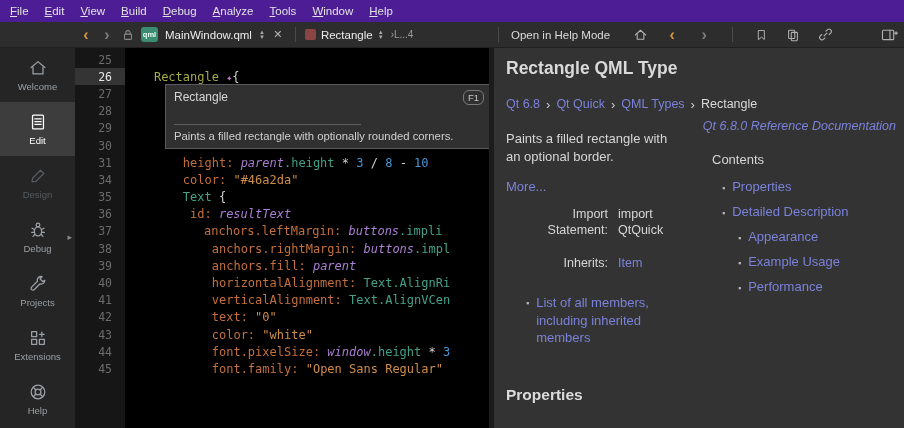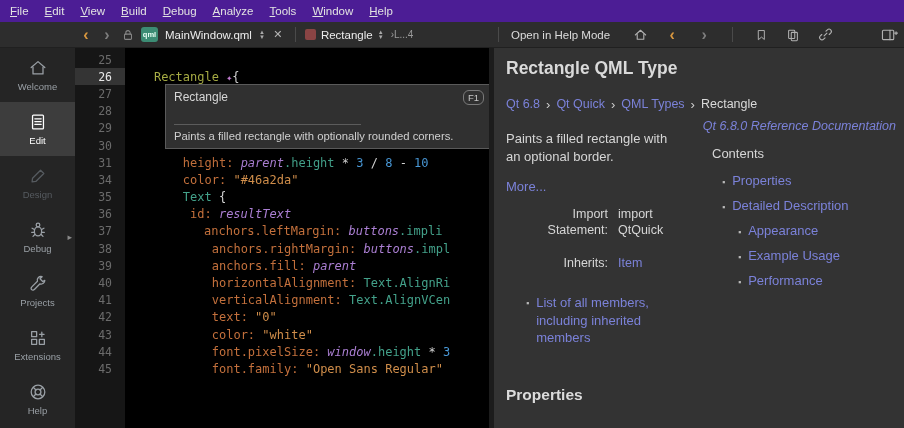--- a/index.html
+++ b/index.html
@@ -90,21 +90,21 @@
   .crumb-sep{color:#cfcfcf;font-size:13px}
   .crumb.current{color:#dadada}
   .hp-docref{position:absolute;right:8px;top:71px;font-style:italic;font-size:12.5px}
   .hp-intro{position:absolute;left:12px;top:82px;width:178px;line-height:1.4;font-size:13px}
   .hp-more{position:absolute;left:12px;top:131px;font-size:13px}
   .hp-table{position:absolute;left:26px;top:158px;display:grid;grid-template-columns:88px 60px;
             column-gap:10px;row-gap:16px;font-size:12.5px;line-height:1.3}
   .hp-table .lbl{text-align:right}
   .hp-members{position:absolute;left:32px;top:246px;width:168px;display:flex;gap:7px;line-height:1.35;font-size:13px}
   .sq{color:#b9b9b9;font-size:9px;padding-top:3px}
-  .hp-contents{position:absolute;left:218px;top:98px;width:180px}
+  .hp-contents{position:absolute;left:218px;top:104px;width:180px}
   .hc-title{font-size:13px;color:#d6d6d6;margin-bottom:12px}
   .hc-item{display:flex;align-items:center;gap:7px;margin:0 0 10px 10px;font-size:13px}
   .hc-item.indent{margin-left:26px}
   .hp-propheading{position:absolute;left:12px;top:338px;font-size:15.5px;font-weight:bold;color:#dcdcdc}
 </style>
 </head>
 <body>
 
 <div class="app">
 

